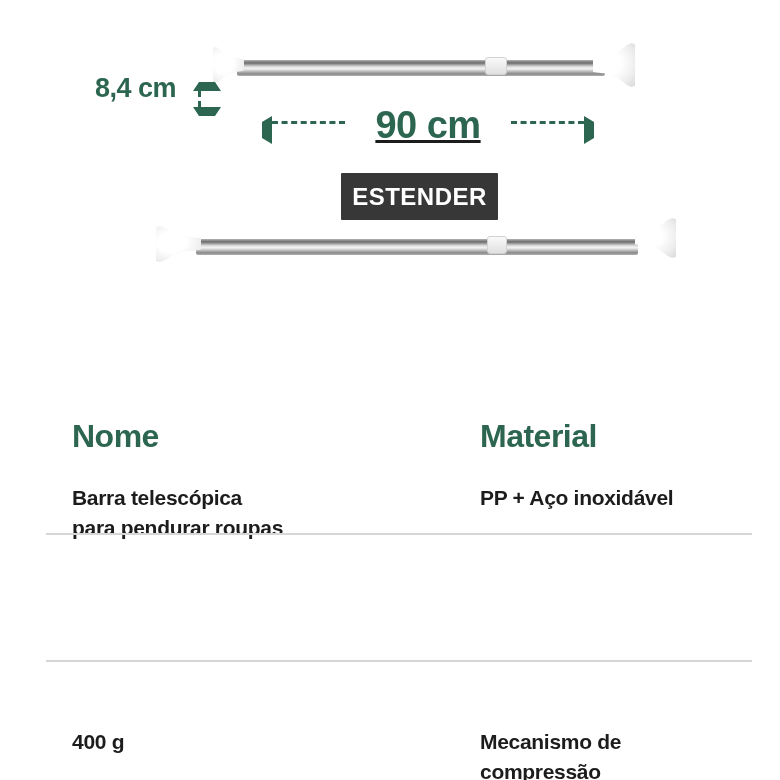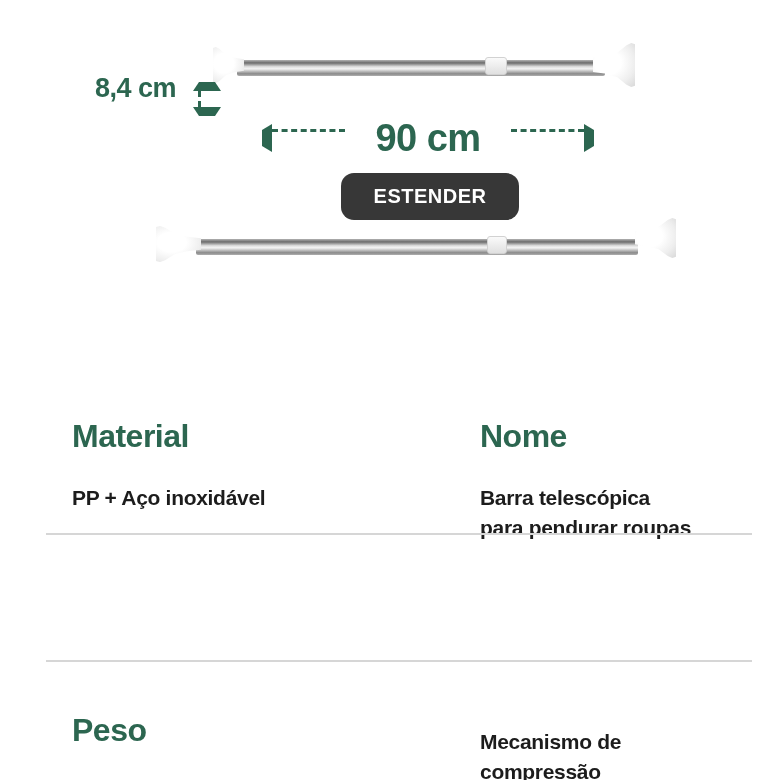--- a/index.html
+++ b/index.html
@@ -35,21 +35,21 @@
   }
   .rod .collar{
     position:absolute;
     background:linear-gradient(180deg,#fafafa,#e0e0e0);
     border:1px solid #d2d2d2;
     border-radius:3px;
   }
 
   
   .measure-row{
-    position:absolute;display:flex;align-items:center;gap:14px;
+    position:absolute;display:flex;align-items:flex-end;gap:14px;text-decoration:underline;
   }
   .measure-text{
     font-size:38px;font-weight:bold;color:var(--accent);
     white-space:nowrap;letter-spacing:-0.5px;line-height:1;
   }
   .harrow{flex:1;display:flex;align-items:center;min-width:40px;}
   .dash-h{flex:1;border-top:3px dashed var(--accent);}
   .tri{width:0;height:0;}
   .tri-left{border-top:6px solid transparent;border-bottom:6px solid transparent;border-right:10px solid var(--accent);}
   .tri-right{border-top:6px solid transparent;border-bottom:6px solid transparent;border-left:10px solid var(--accent);}
@@ -63,24 +63,24 @@
   .tri-down{border-left:6px solid transparent;border-right:6px solid transparent;border-top:9px solid var(--accent);}
 
   .height-label{
     position:absolute;left:50px;top:59px;width:126px;
     text-align:right;font-size:27px;font-weight:bold;color:var(--accent);
     letter-spacing:-0.5px;line-height:1;
   }
 
   
   .extend-btn{
-    position:absolute;left:333px;top:165px;width:178px;height:47px;
-    background:var(--button_bg);border:none;border-radius:13px;
+    position:absolute;left:333px;top:165px;width:157px;height:47px;
+    background:var(--button_bg);border:none;border-radius:1px;
     color:var(--button_text);font-family:inherit;
-    font-size:20px;font-weight:bold;letter-spacing:0.5px;
+    font-size:24px;font-weight:bold;letter-spacing:0.5px;
     display:flex;align-items:center;justify-content:center;cursor:pointer;
   }
 
   
   .spec-row{
     position:absolute;left:40px;right:34px;
     display:grid;grid-template-columns:408px 1fr;
   }
   .spec-label{
     color:var(--accent);font-weight:bold;font-size:32px;
@@ -131,38 +131,37 @@
   <div class="rod" style="left:148px;top:210px;width:520px;height:48px;">
     <div class="tube" style="left:40px;width:442px;top:21px;height:10px;"></div>
     <div class="cap cap-left" style="left:0;width:45px;top:8px;height:36px;"></div>
     <div class="cap cap-right" style="right:0;width:41px;top:0;height:40px;"></div>
     <div class="collar" style="left:331px;width:20px;top:18px;height:16px;"></div>
   </div>
 
 
   <div class="spec-row" style="top:388px;">
     <div>
-      <div class="spec-label">Material</div>
-      <div class="spec-value">PP + Aço inoxidável</div>
-    </div>
-    <div>
       <div class="spec-label">Nome</div>
       <div class="spec-value">Barra telescópica
 para pendurar roupas</div>
+    </div>
+    <div>
+      <div class="spec-label">Material</div>
+      <div class="spec-value">PP + Aço inoxidável</div>
     </div>
   </div>
 
   <div class="divider" style="top:525px;"></div>
 
 
   <div class="divider" style="top:652px;"></div>
 
   <div class="spec-row" style="top:682px;">
     <div>
-      <div class="spec-label">Peso</div>
       <div class="spec-value">400 g</div>
     </div>
     <div>
       <div class="spec-value">Mecanismo de compressão</div>
     </div>
   </div>
 
 </div>
 
 </body></html>

